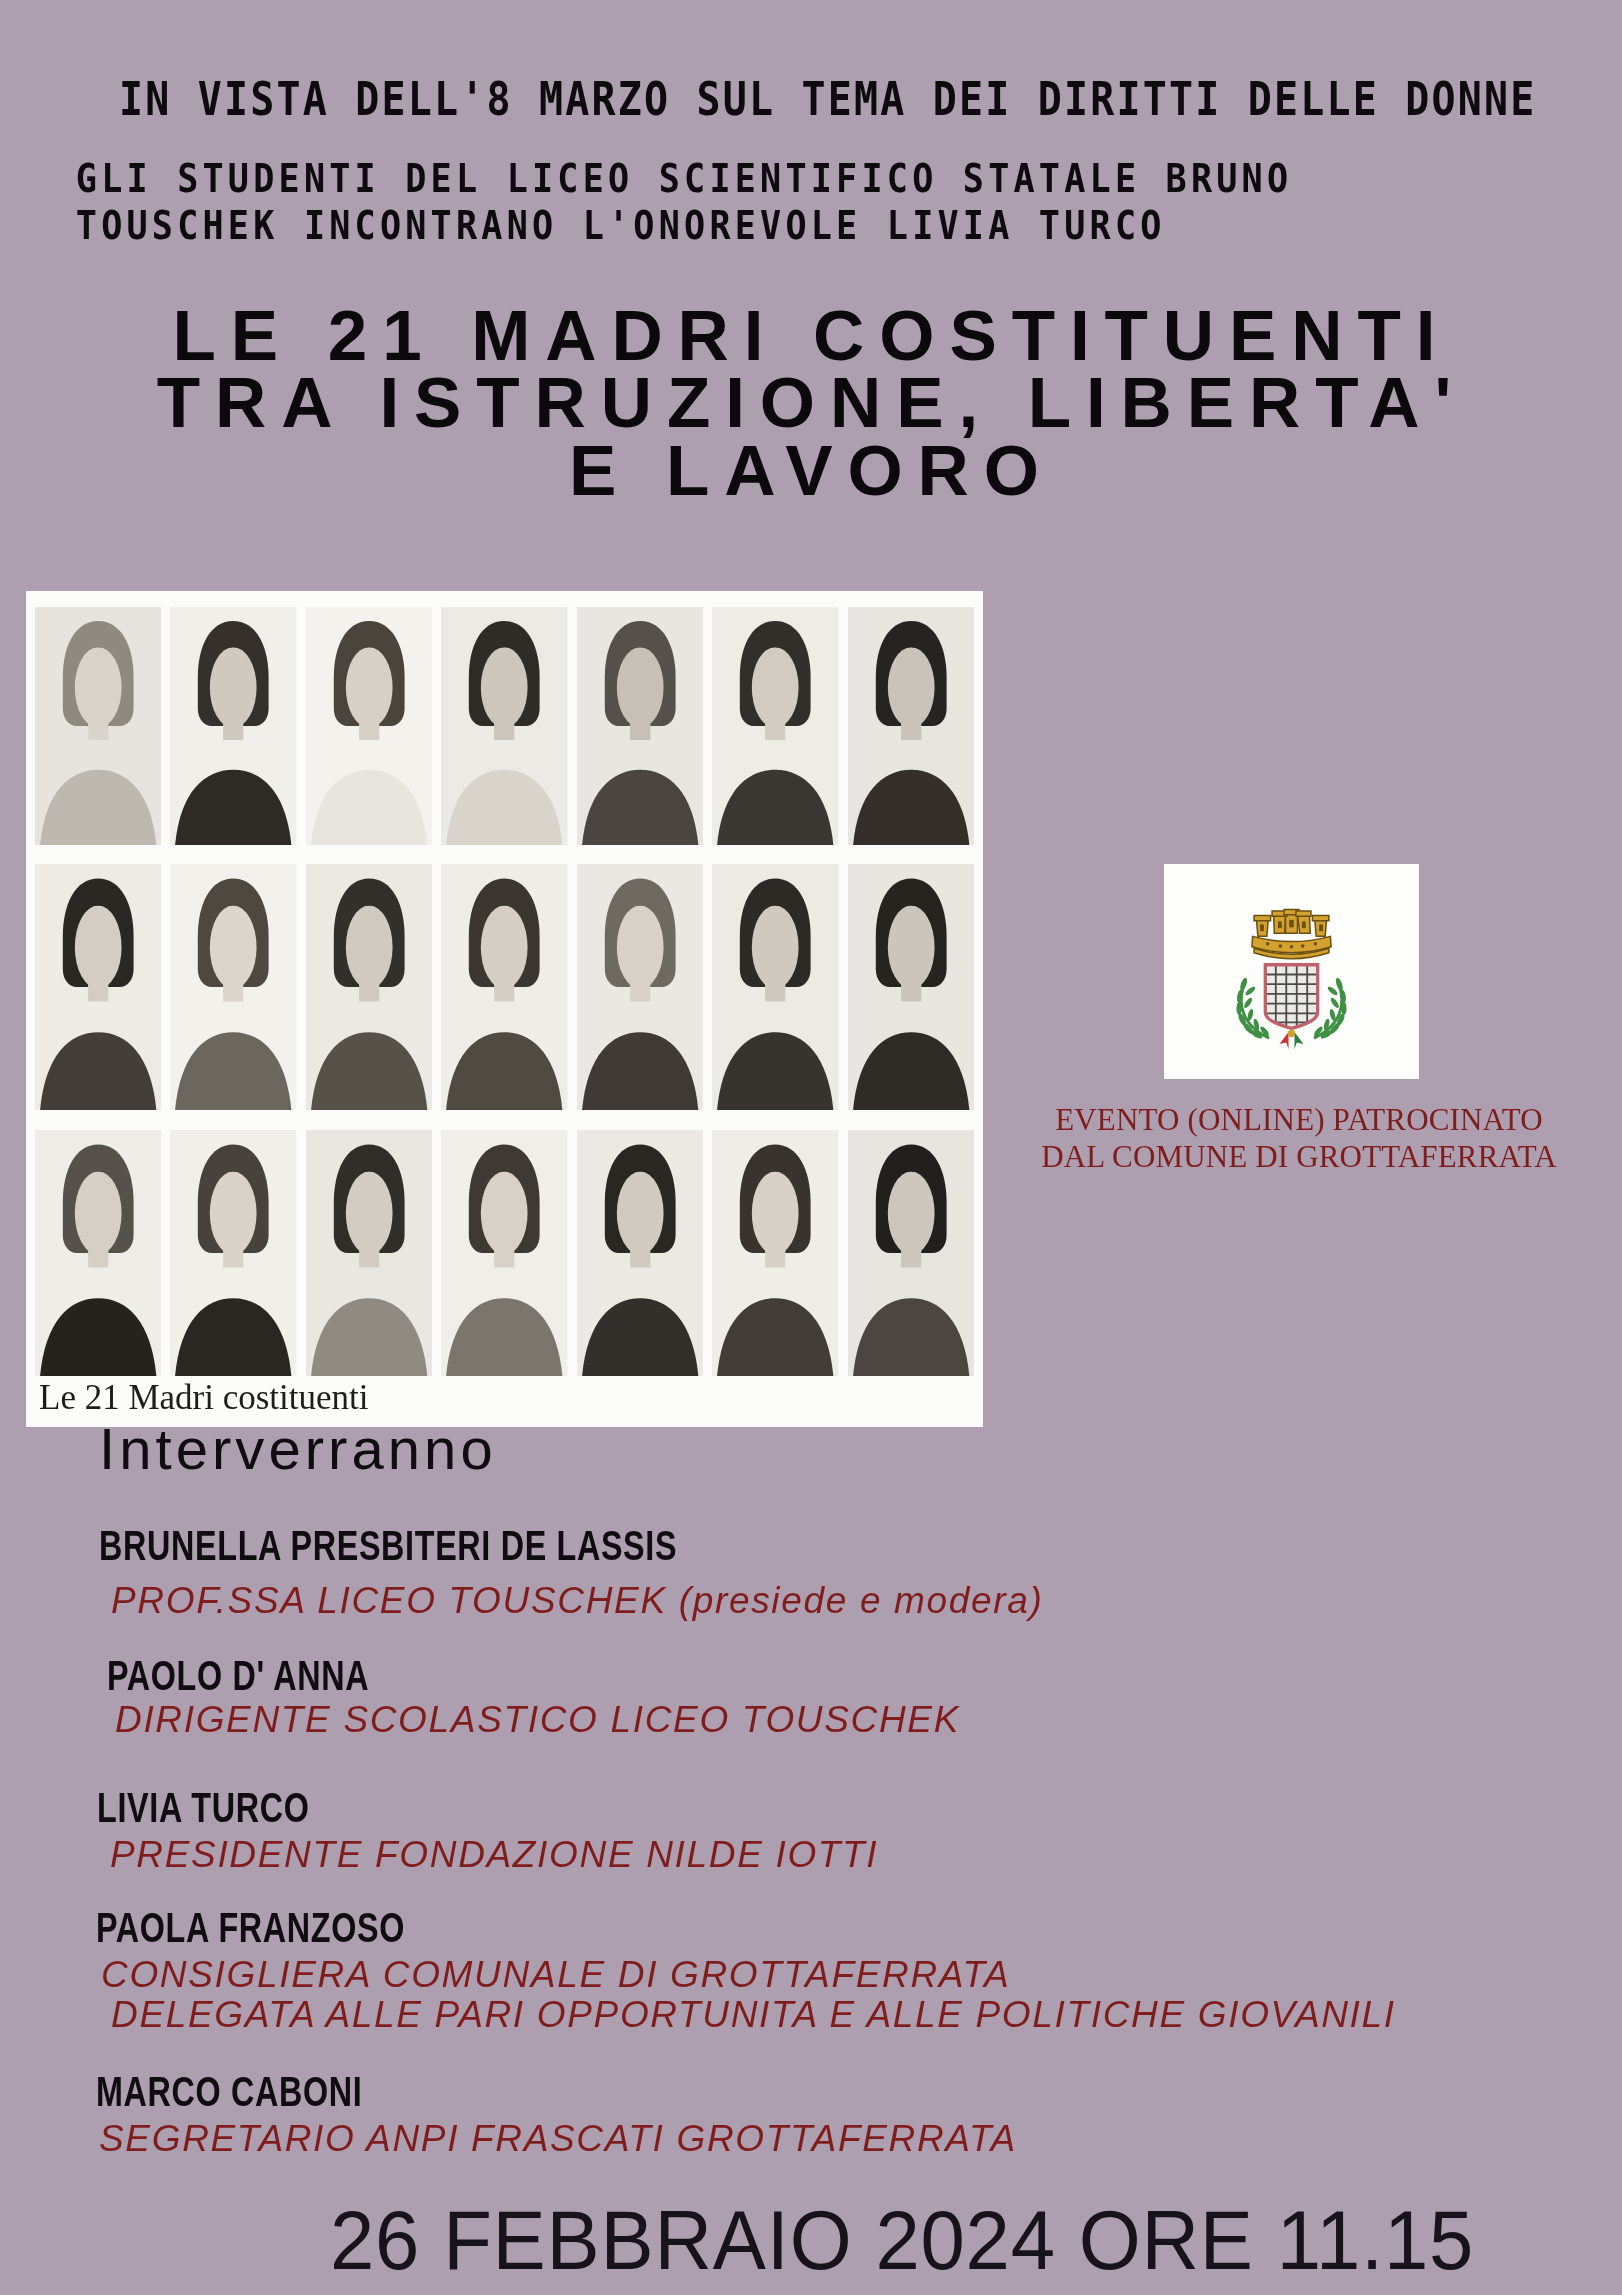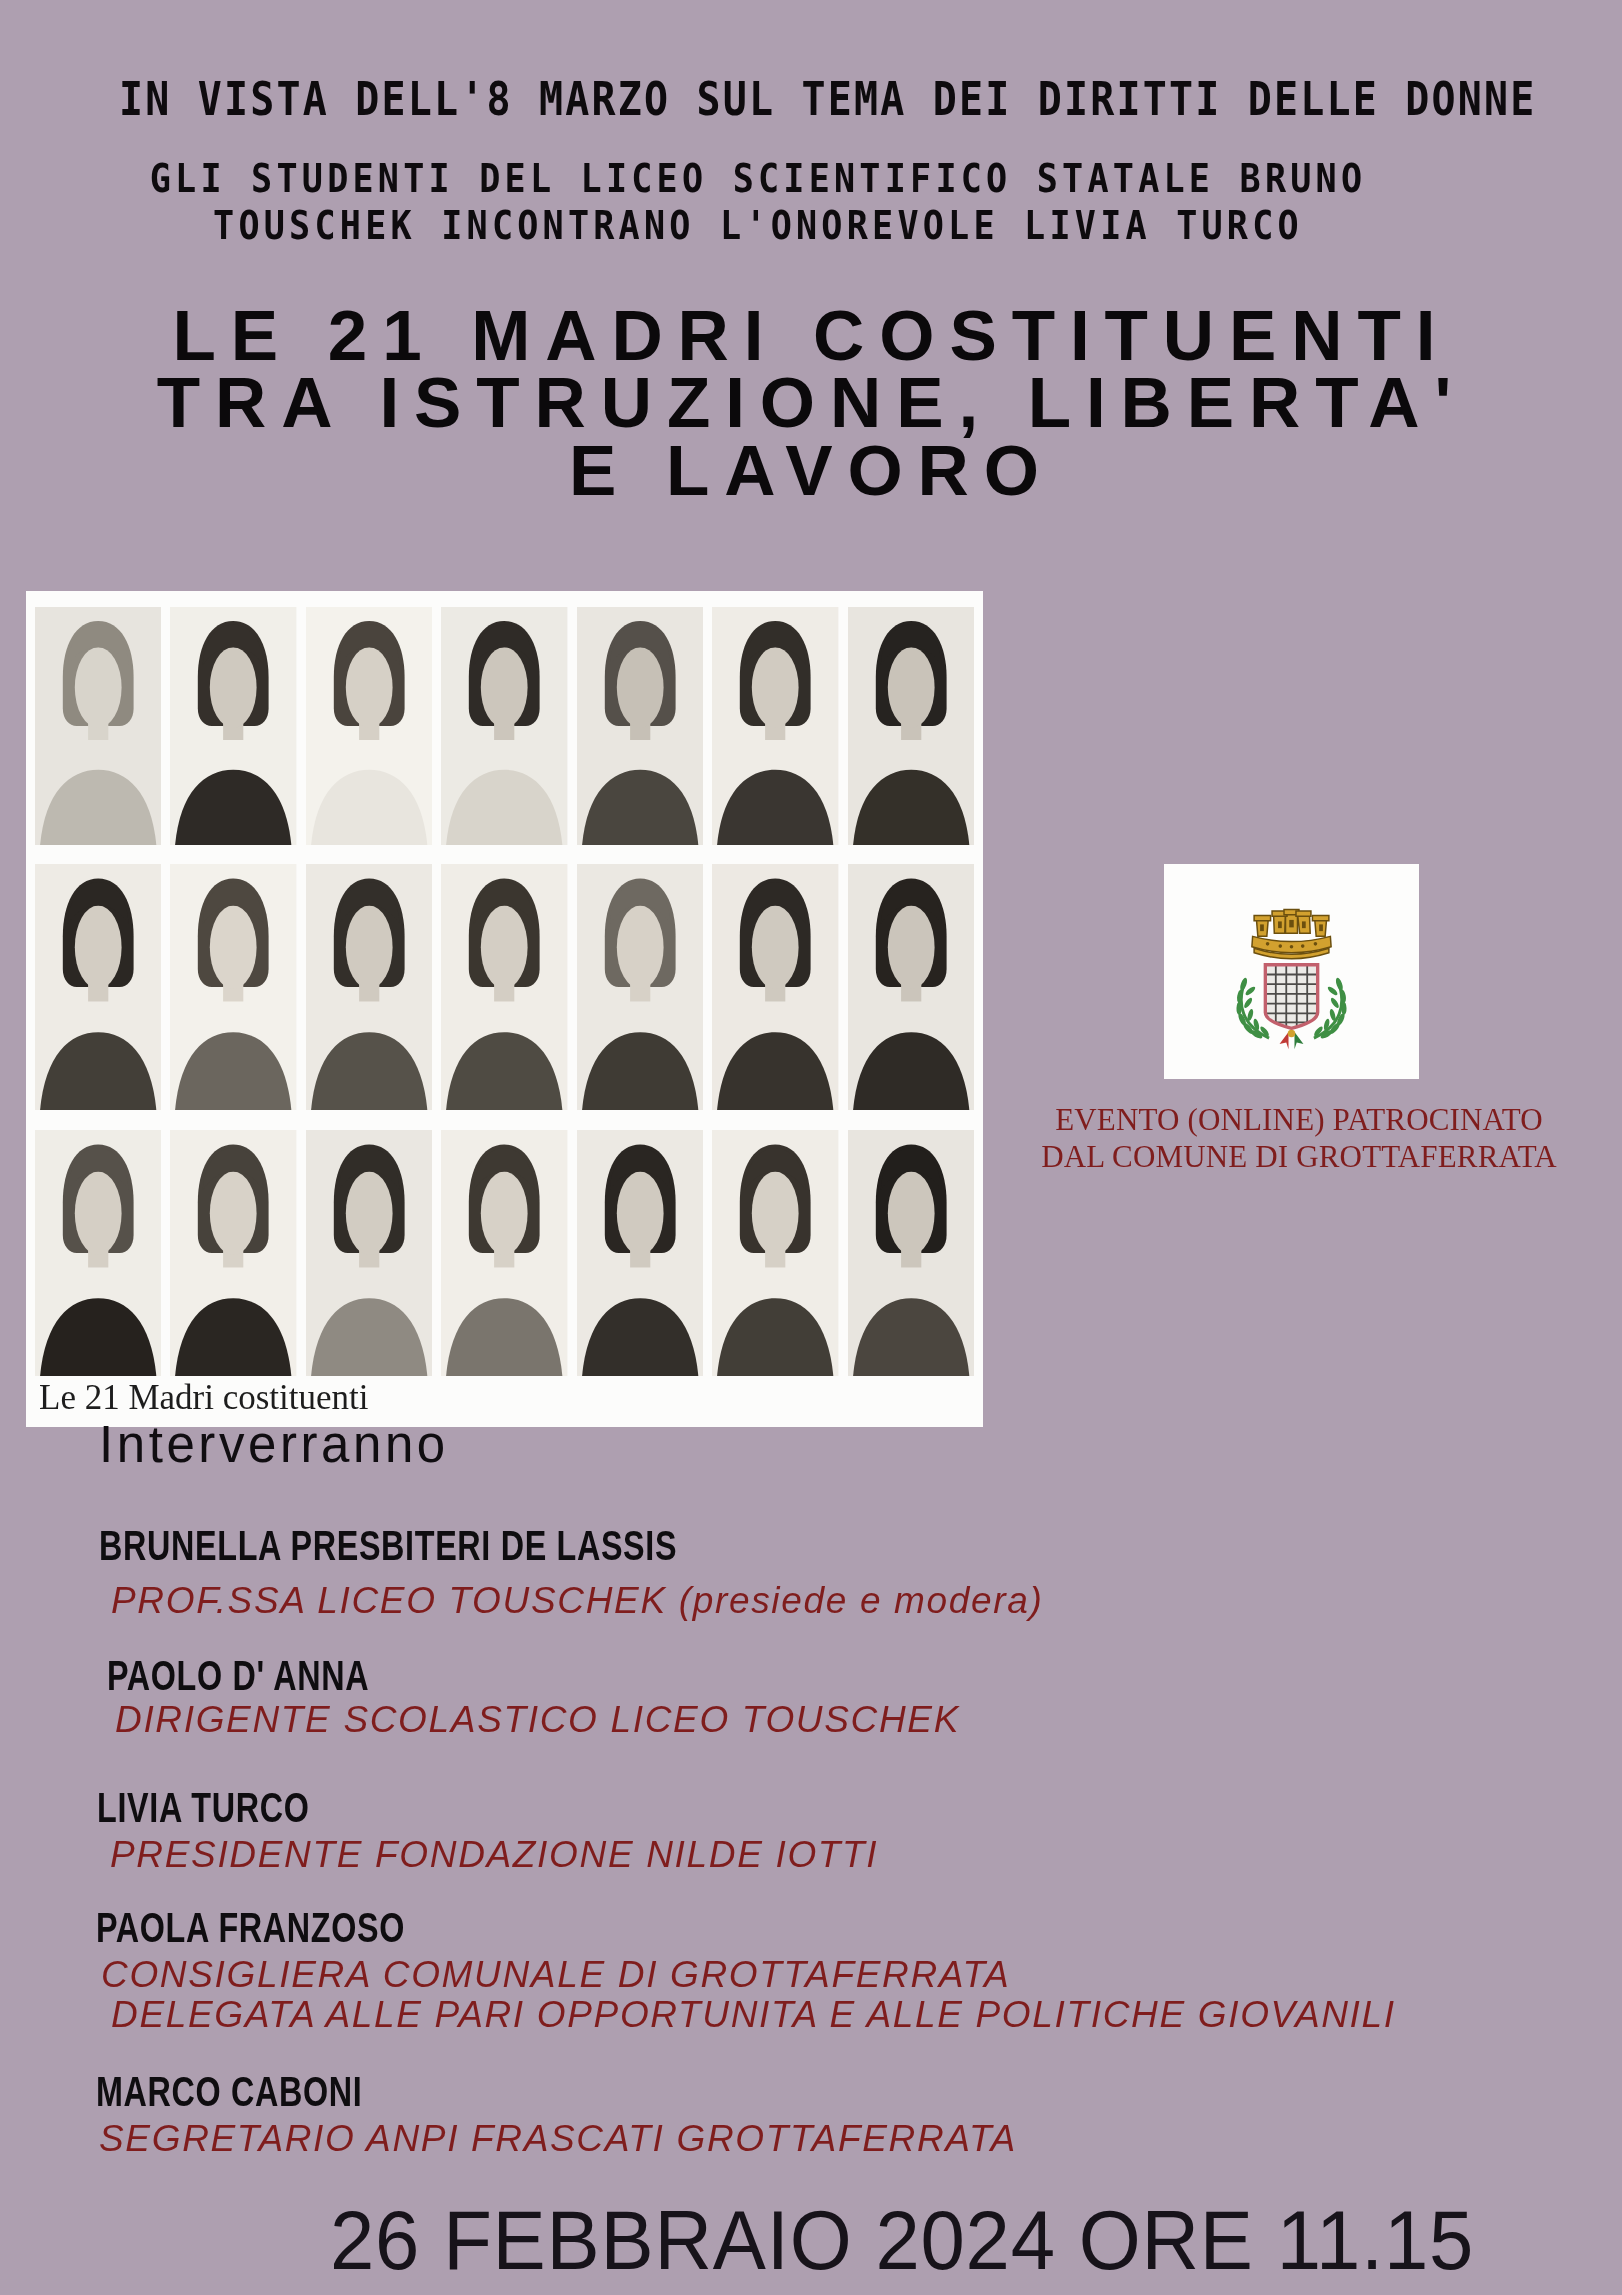--- a/index.html
+++ b/index.html
@@ -24,21 +24,21 @@
     font-weight: bold;
     font-size: 47px;
     letter-spacing: 0.055em;
     transform: scaleX(0.85);
     transform-origin: center top;
     white-space: nowrap;
     color: #0e0b0e;
   }
   .subhead {
     left: 0; top: 156px; width: 1516px;
-    text-align: center;
+    text-align: left;
   }
   .subhead > div {
     font-family: "DejaVu Sans Mono", monospace;
     font-weight: bold;
     font-size: 39px;
     line-height: 1.2;
     letter-spacing: 0.12em;
     transform: scaleX(0.9);
     transform-origin: center top;
     white-space: nowrap;
@@ -97,21 +97,21 @@
     line-height: 1.18;
     letter-spacing: 0.005em;
     color: #7f1d1d;
     font-family: Liberation Serif, serif;
   }
   .patronage div { white-space: nowrap; }
 
   
   .interverranno {
     left: 99px; top: 1415px;
-    font-size: 51px;
+    font-size: 58px;
     letter-spacing: 0.07em;
     color: #100d11;
     white-space: nowrap;
   }
   .spk-name {
     font-weight: bold;
     font-size: 42px;
     letter-spacing: 0.02em;
     transform: scaleX(0.77);
     transform-origin: left top;

